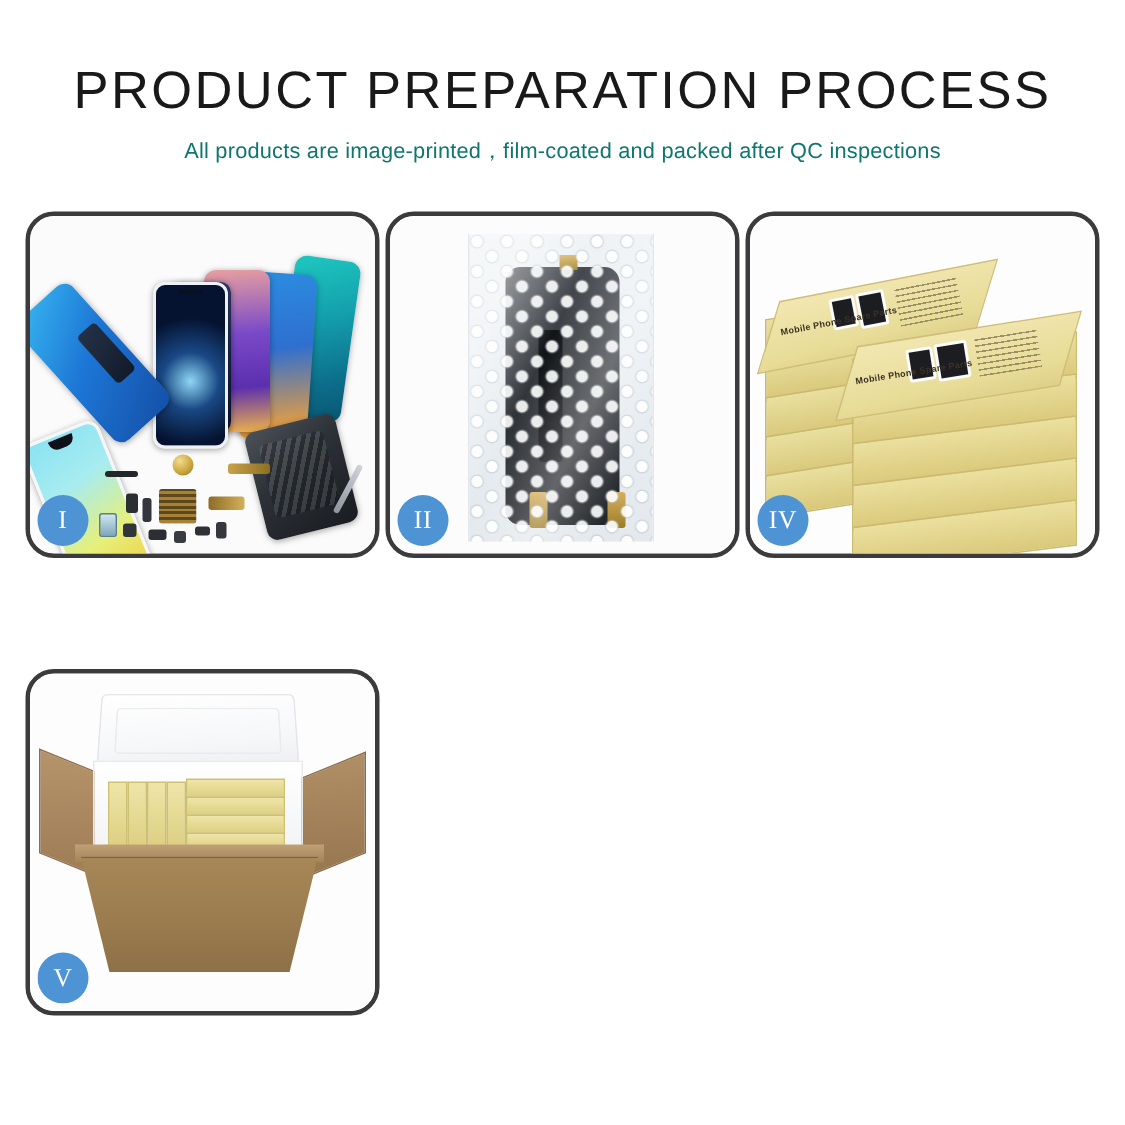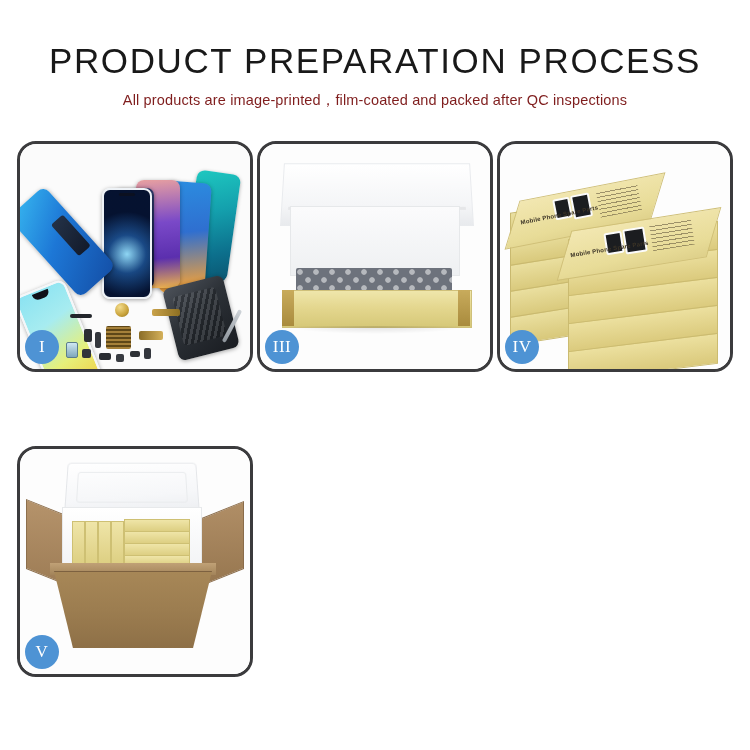--- a/index.html
+++ b/index.html
@@ -39,21 +39,21 @@
     color: #191919;
     line-height: 42px;
     white-space: nowrap;
   }
   .subtitle {
     margin: 0;
     padding-top: 9px;
     font-family: "Liberation Sans", sans-serif;
     font-size: 14.5px;
     font-weight: 400;
-    color: #7f1d1d;
+    color: #0f766e;
     letter-spacing: 0.15px;
     white-space: nowrap;
   }
 
   
   .grid {
     position: absolute;
     left: 17px;
     top: 141px;
     width: 716px;
@@ -404,34 +404,36 @@
         <div class="part pt-sm5"></div>
         <div class="part pt-sm6"></div>
         <div class="part pt-sm7"></div>
         <div class="part pt-sm8"></div>
         <div class="part pt-tool"></div>
         <div class="pt-screws"></div>
       </div>
       <div class="badge">I</div>
     </div>
 
-
     <div class="panel">
       <div class="photo">
-        <div class="p3-bg"></div>
-        <div class="b3-lid"></div>
-        <div class="b3-inner"></div>
-        <div class="b3-bubble"></div>
-        <div class="b3-front"></div>
-        <div class="b3-front-l"></div>
-        <div class="b3-front-r"></div>
-        <div class="b3-shadow"></div>
+        <div class="p2-bg"></div>
+        <div class="bag">
+          <div class="bag-part"></div>
+          <div class="bag-flex"></div>
+          <div class="bag-tab3"></div>
+          <div class="bag-tab1"></div>
+          <div class="bag-tab2"></div>
+          <div class="bubbles"></div>
+          <div class="bag-sheen"></div>
+        </div>
       </div>
-      <div class="badge">III</div>
+      <div class="badge">II</div>
     </div>
+
 
     <div class="panel">
       <div class="photo">
         <div class="p4-bg"></div>
         <div class="stack">
           <div class="lcol">
             <div class="lay" style="top:0px"></div>
             <div class="lay" style="top:26px"></div>
             <div class="lay" style="top:52px"></div>
             <div class="lay" style="top:78px"></div>

